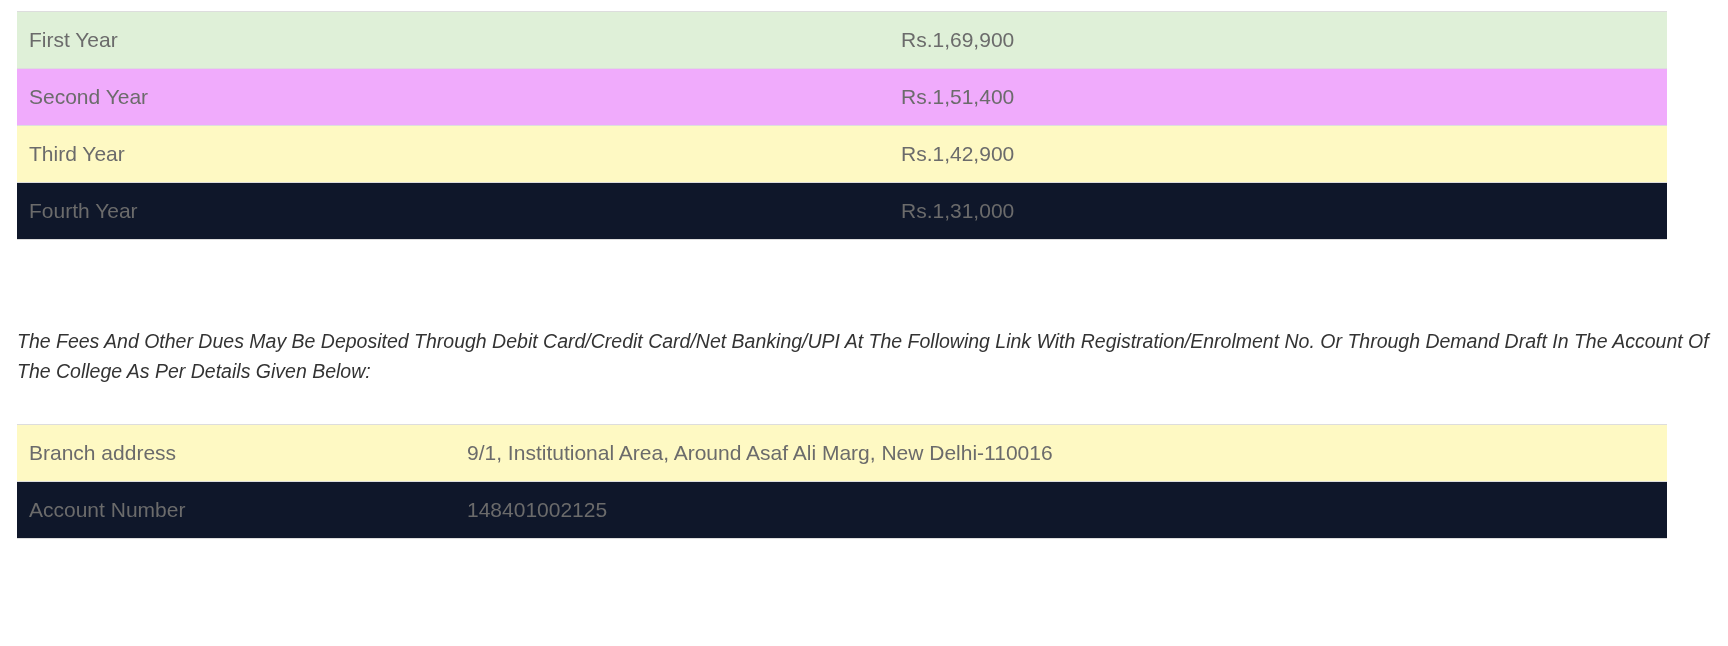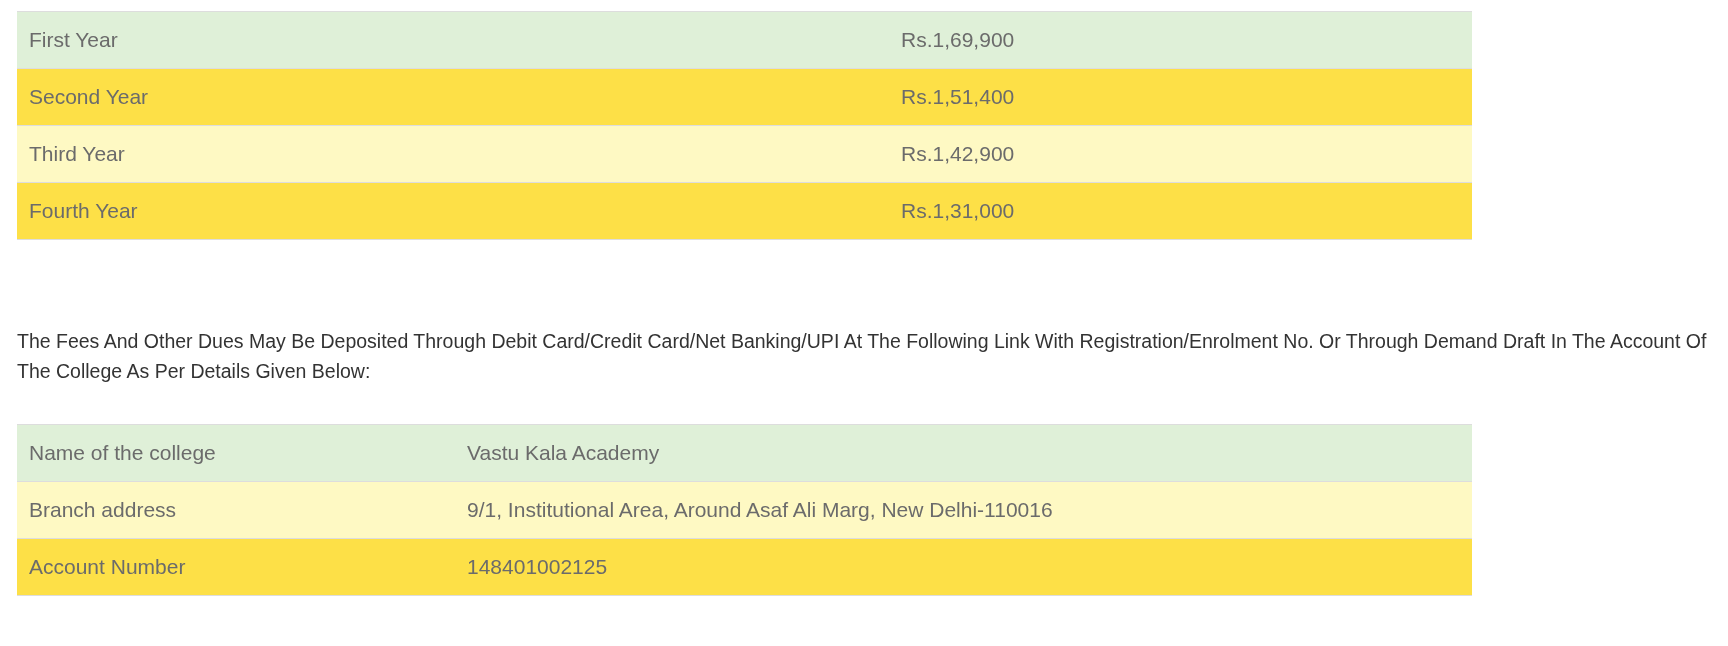--- a/index.html
+++ b/index.html
@@ -1,32 +1,32 @@
 <!DOCTYPE html>
 <html><head>
 <meta charset="utf-8">
 <style>
   html, body { margin: 0; padding: 0; background: #ffffff; }
   body { width: 1728px; height: 646px; overflow: hidden; position: relative;
          font-family: "Liberation Sans", sans-serif; }
-  .tbl { position: absolute; left: 17px; width: 1455px; border-collapse: collapse;
+  .tbl { position: absolute; left: 17px; width: 1650px; border-collapse: collapse;
          border-top: 1px solid #dddddd; }
   .tbl tr { height: 57px; }
   .tbl td { padding: 0 0 0 12px; font-size: 21px; color: #6b6b6b;
             border-bottom: 1px solid #dddddd; vertical-align: middle; }
   .r-success { background: #dff0d8; }
-  .r-danger { background: #fde047; }
+  .r-danger { background: #f0abfc; }
   .r-info { background: #fef9c3; }
-  .r-warning { background: #fde047; }
+  .r-warning { background: #0f172a; }
   #fees { top: 11px; }
   #fees td.label { width: 860px; }
   #bank { top: 424px; }
   #bank td.label { width: 426px; }
   .para { position: absolute; left: 17px; top: 326px; width: 1700px;
-          font-size: 19.5px; line-height: 30px; color: #333333; margin: 0; }
+          font-size: 19.5px; line-height: 30px; color: #333333; margin: 0; font-style: italic; }
 </style>
 </head>
 <body>
 
 <table class="tbl" id="fees">
   <tbody>
       <tr class="r-success">
     <td class="label">First Year</td>
     <td>Rs.1,69,900</td>
   </tr>
@@ -42,24 +42,20 @@
     <td class="label">Fourth Year</td>
     <td>Rs.1,31,000</td>
   </tr>
 </tbody>
   </table>
 
 <p class="para">The Fees And Other Dues May Be Deposited Through Debit Card/Credit Card/Net Banking/UPI At The Following Link With Registration/Enrolment No. Or Through Demand Draft In The Account Of The College As Per Details Given Below:</p>
 
 <table class="tbl" id="bank">
   <tbody>
-      <tr class="r-success">
-    <td class="label">Name of the college</td>
-    <td>Vastu Kala Academy</td>
-  </tr>
   <tr class="r-info">
     <td class="label">Branch address</td>
     <td>9/1, Institutional Area, Around Asaf Ali Marg, New Delhi-110016</td>
   </tr>
   <tr class="r-warning">
     <td class="label">Account Number</td>
     <td>148401002125</td>
   </tr>
 </tbody>
   </table>

